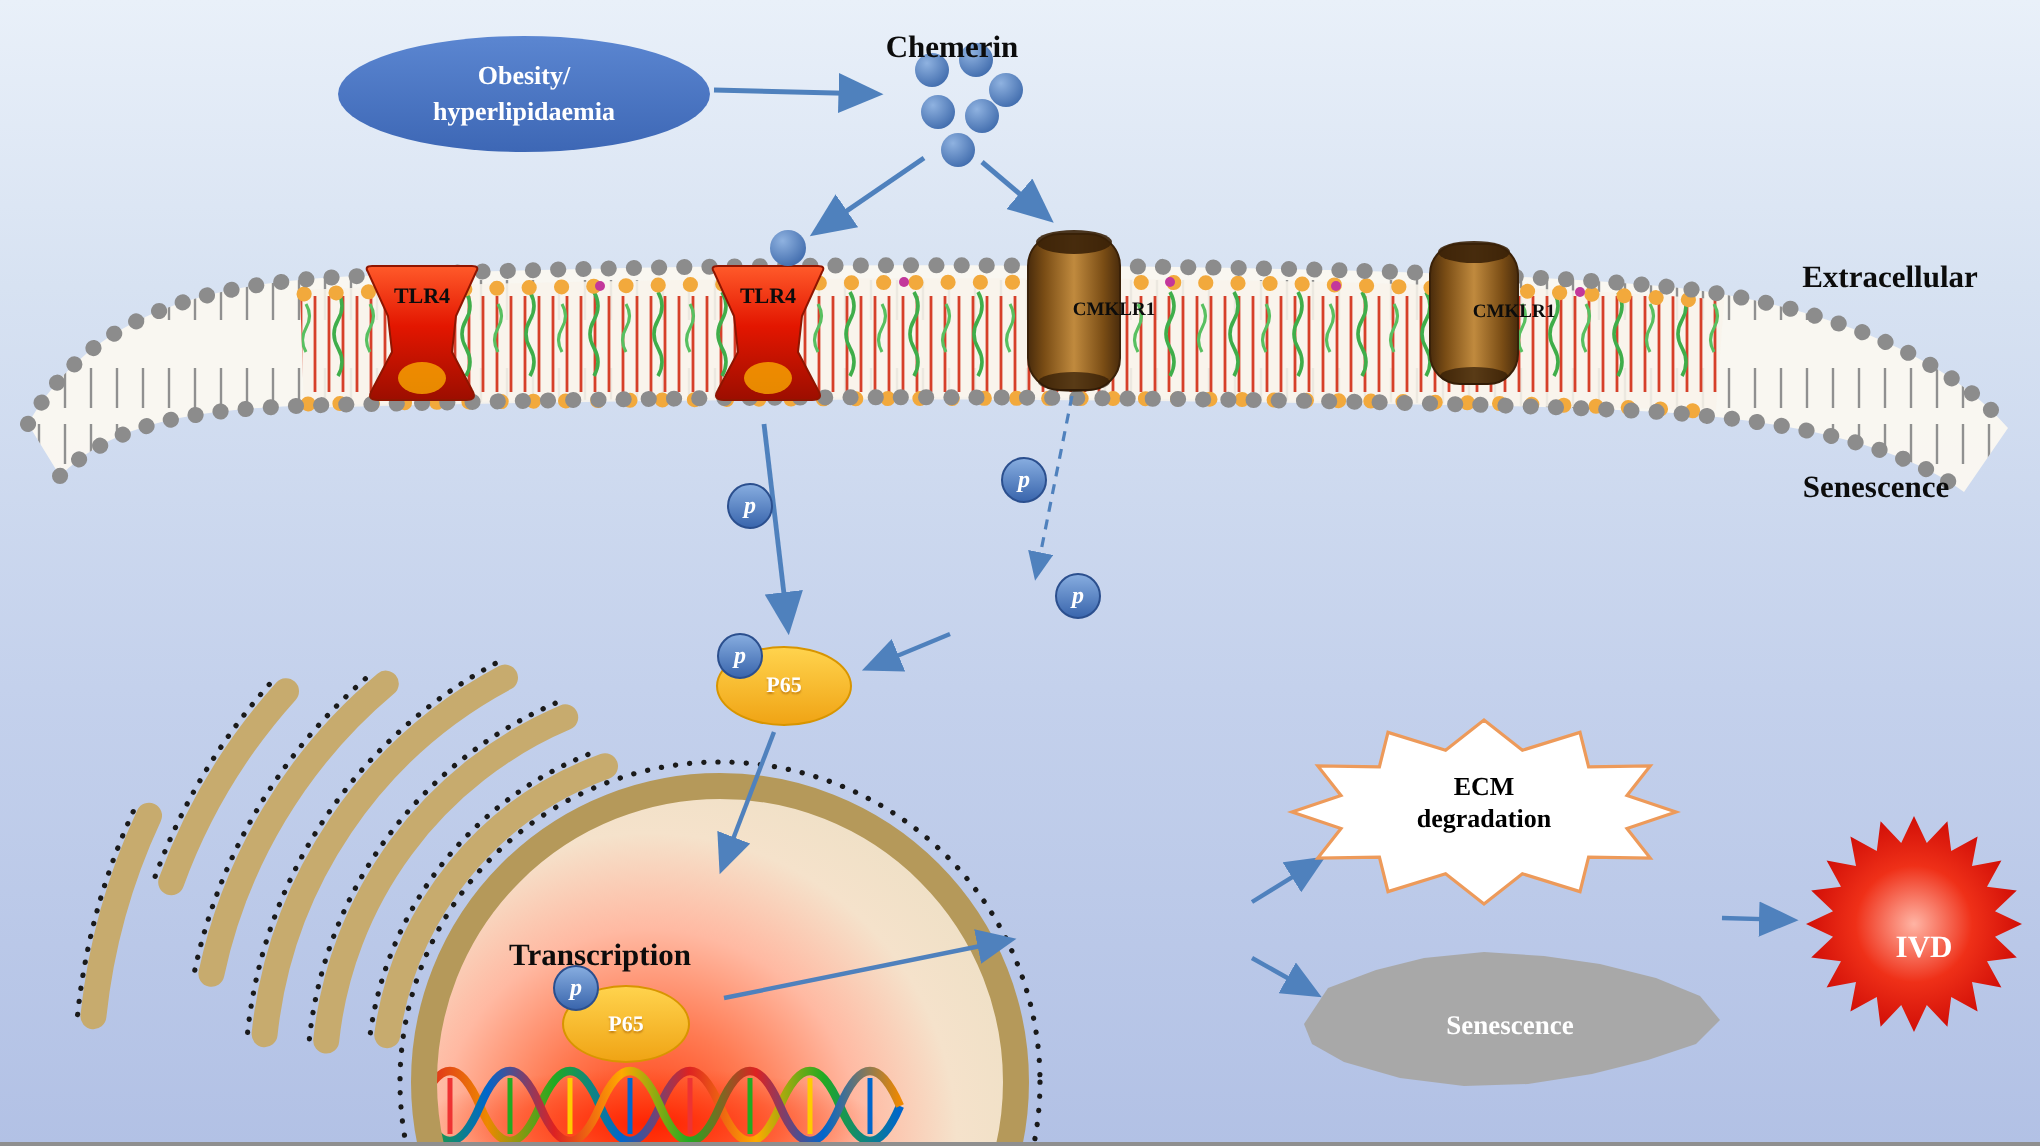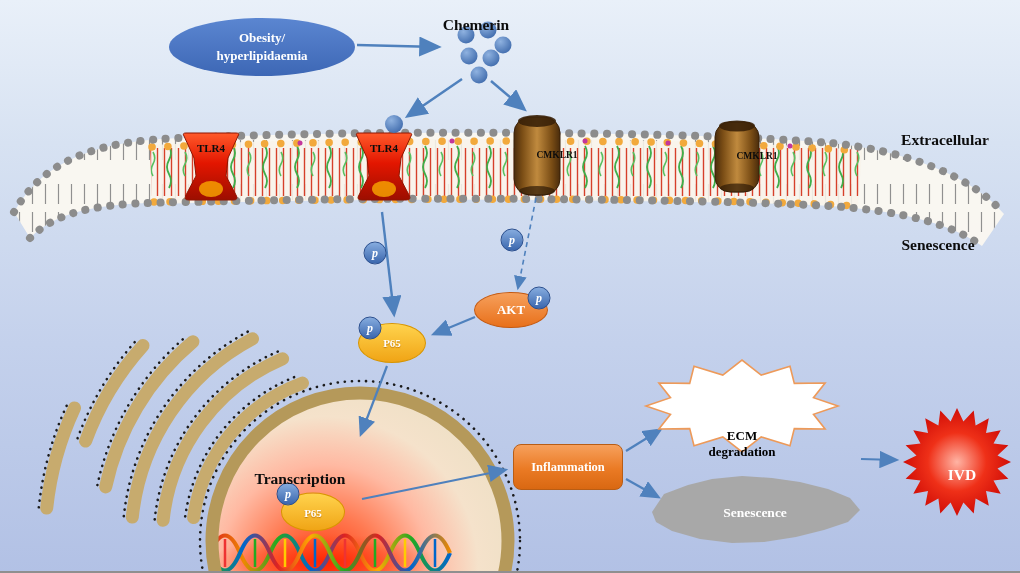--- a/index.html
+++ b/index.html
@@ -22,21 +22,21 @@
   .p65{background:linear-gradient(180deg,#ffd34d,#f0a415);border:1px solid #d89500;
        font-size:11px;text-shadow:0 1px 1px rgba(160,90,0,.6);}
   .p65a{width:66px;height:38px;}
   .p65b{width:62px;height:37px;}
   .pcirc{position:absolute;transform:translate(-50%,-50%);width:21px;height:21px;border-radius:50%;
        background:linear-gradient(180deg,#86acdf,#3a66ad);border:1px solid #2b4f8e;color:#fff;
        font-size:12px;font-style:italic;font-weight:bold;display:flex;align-items:center;justify-content:center;}
   .inflbox{position:absolute;transform:translate(-50%,-50%);width:108px;height:44px;border-radius:8px;
        background:linear-gradient(180deg,#f6a05c 0%,#ea7a24 55%,#d96812 100%);border:1.5px solid #b85d15;
        color:#fff;font-weight:bold;font-size:12.5px;display:flex;align-items:center;justify-content:center;}
-  .ecmtxt{color:#000;font-size:13px;margin-top:43px;}
+  .ecmtxt{color:#000;font-size:13px;}
   .white{color:#fff;}
   .fs15{font-size:15.5px;margin-top:12px;}
   .fs13{font-size:13.5px;}
   .fs11{font-size:11px;}
   .fs10{font-size:9.5px;padding-left:40px;}
   .bottomline{position:absolute;left:0;bottom:0;width:100%;height:2px;background:#8f8f8f;}
 </style>
 </head>
 <body>
 
@@ -218,33 +218,31 @@
   </div>
 
   <div class="lbl fs15" style="left:945px;top:128px;">Extracellular</div>
   <div class="lbl fs15" style="left:938px;top:233px;">Senescence</div>
 
   <div class="lbl fs11" style="left:211px;top:149px;">TLR4</div>
   <div class="lbl fs11" style="left:384px;top:149px;">TLR4</div>
   <div class="lbl fs10" style="left:537px;top:156px;">CMKLR1</div>
   <div class="lbl fs10" style="left:737px;top:157px;">CMKLR1</div>
 
-  <div class="ell akt" style="left:511px;top:310px;">AKT</div>
   <div class="ell p65 p65a" style="left:392px;top:343px;">P65</div>
   <div class="ell p65 p65b" style="left:313px;top:512px;">P65</div>
 
   <div class="pcirc" style="left:375px;top:253px;">p</div>
   <div class="pcirc" style="left:512px;top:240px;">p</div>
   <div class="pcirc" style="left:539px;top:298px;">p</div>
   <div class="pcirc" style="left:370px;top:328px;">p</div>
   <div class="pcirc" style="left:288px;top:494px;">p</div>
 
   <div class="lbl fs15" style="left:300px;top:467px;">Transcription</div>
 
-  <div class="inflbox" style="left:568px;top:467px;">Inflammation</div>
 
   <div class="lbl ecmtxt" style="left:742px;top:401px;">
     <div>ECM</div>
     <div>degradation</div>
   </div>
 
   <div class="lbl fs13 white" style="left:755px;top:513px;">Senescence</div>
   <div class="lbl fs15 white" style="left:962px;top:463px;">IVD</div>
 
   <div class="bottomline"></div>

